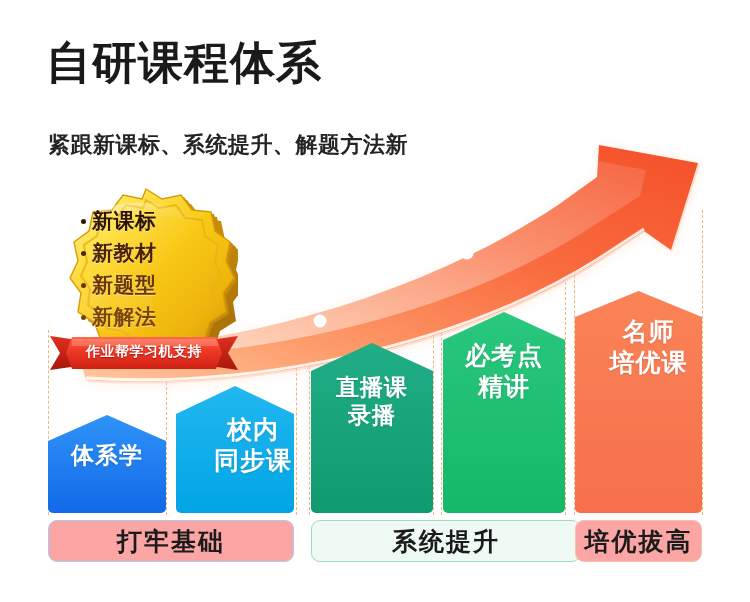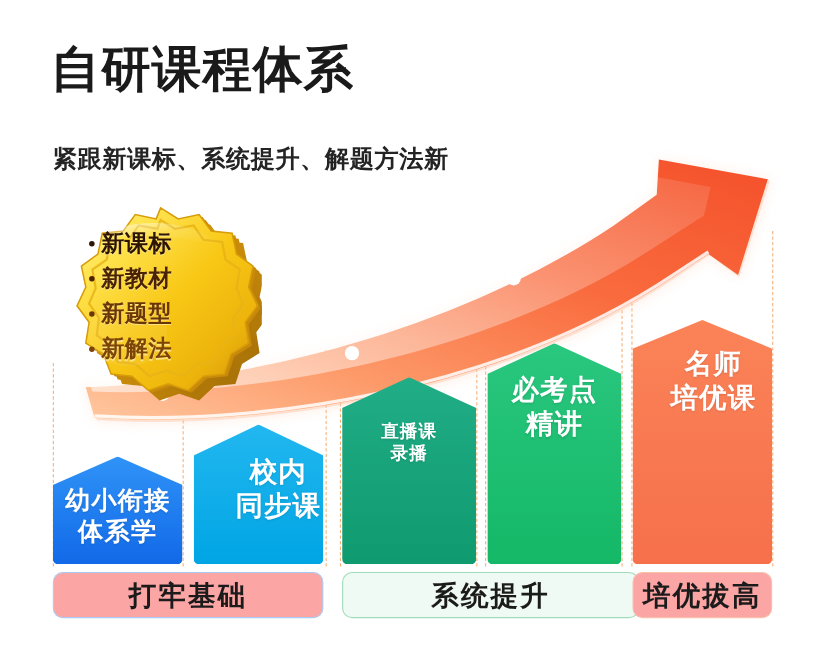--- a/index.html
+++ b/index.html
@@ -218,34 +218,33 @@
     <circle cx="467" cy="253" r="6.5" fill="#ffffff"></circle>
   </svg>
 
   <div class="title">自研课程体系</div>
   <div class="subtitle">紧跟新课标、系统提升、解题方法新</div>
 
   <div id="bars">
       <div class="bar" style="left: 48px; top: 415px; width: 118px; height: 98px;">
         <div class="bar-shape" style="background: linear-gradient(rgb(47, 147, 247) 0%, rgb(18, 105, 232) 100%); clip-path: polygon(0% 26.53%, 50% 0%, 100% 26.53%, 100% 100%, 0% 100%);"></div>
         <div class="bar-label" style="top: 26px; font-size: 23px;">
-          <div>幼小衔接</div>
           <div>体系学</div>
         </div>
       </div>
       <div class="bar" style="left: 176px; top: 386px; width: 118px; height: 127px;">
         <div class="bar-shape" style="background: linear-gradient(rgb(34, 183, 240) 0%, rgb(0, 165, 228) 100%); clip-path: polygon(0% 22.05%, 50% 0%, 100% 22.05%, 100% 100%, 0% 100%);"></div>
         <div class="bar-label" style="top: 28px; font-size: 25px; margin-left: 36px;">
           <div>校内</div>
           <div>同步课</div>
         </div>
       </div>
       <div class="bar" style="left: 311px; top: 343px; width: 122px; height: 170px;">
         <div class="bar-shape" style="background: linear-gradient(rgb(33, 173, 134) 0%, rgb(15, 154, 111) 100%); clip-path: polygon(0% 16.47%, 50% 0%, 100% 16.47%, 100% 100%, 0% 100%);"></div>
-        <div class="bar-label" style="top: 40px; font-size: 16px;">
+        <div class="bar-label" style="top: 30px; font-size: 23px;">
           <div>直播课</div>
           <div>录播</div>
         </div>
       </div>
       <div class="bar" style="left: 443px; top: 312px; width: 122px; height: 201px; padding-left: 19px;">
         <div class="bar-shape" style="background: linear-gradient(rgb(42, 199, 127) 0%, rgb(20, 184, 102) 100%); clip-path: polygon(0% 13.93%, 50% 0%, 100% 13.93%, 100% 100%, 0% 100%);"></div>
         <div class="bar-label" style="top: 28px; font-size: 25px;">
           <div>必考点</div>
           <div>精讲</div>
         </div>
@@ -326,20 +325,43 @@
           <span class="badge-dot" style="background: rgb(107, 54, 6);"></span>
           <span style="color: rgb(107, 54, 6); text-shadow: rgba(255, 240, 170, 0.7) 0px 1px 0px; text-align: center;">新题型</span>
         </div>
         <div class="badge-line">
           <span class="badge-dot" style="background: rgb(125, 68, 8);"></span>
           <span style="color: rgb(125, 68, 8); text-shadow: rgba(255, 240, 170, 0.7) 0px 1px 0px;">新解法</span>
         </div>
       </div>
   </div>
 
+  <div id="ribbon">
+    <svg width="192" height="46" viewBox="0 0 192 46" xmlns="http://www.w3.org/2000/svg">
+      <defs>
+        <linearGradient id="ribG" x1="0" y1="0" x2="0" y2="1">
+          <stop offset="0%" stop-color="#ff6a4a"></stop>
+          <stop offset="40%" stop-color="#ef3a28"></stop>
+          <stop offset="100%" stop-color="#cf2014"></stop>
+        </linearGradient>
+        <linearGradient id="ribDark" x1="0" y1="0" x2="0" y2="1">
+          <stop offset="0%" stop-color="#e0301f"></stop>
+          <stop offset="100%" stop-color="#a9160c"></stop>
+        </linearGradient>
+      </defs>
+
+      <path d="M2,6 L30,10 L30,36 L2,40 L12,23 Z" fill="url(#ribDark)"></path>
+
+      <path d="M190,6 L162,10 L162,36 L190,40 L180,23 Z" fill="url(#ribDark)"></path>
+
+      <path d="M24,7 L168,7 L174,23 L168,39 L24,39 L18,23 Z" fill="url(#ribG)"></path>
+      <path d="M24,9 L168,9 L171,16 L24,16 Z" fill="#ffffff" opacity="0.18"></path>
+    </svg>
+    <div class="ribbon-text">作业帮学习机支持</div>
+  </div>
 
   <div id="footers">
       <div class="footer-pill" style="left: 48px; width: 246px; top: 520px; height: 42px; background: #fca5a5; border: 1.5px solid rgb(168, 205, 245); color: rgb(27, 27, 27);">
         <span>打牢基础</span>
       </div>
       <div class="footer-pill" style="left: 311px; width: 270px; top: 520px; height: 42px; background: rgb(238, 250, 243); border: 1.5px solid rgb(159, 220, 188); color: rgb(27, 27, 27);">
         <span>系统提升</span>
       </div>
       <div class="footer-pill" style="left: 575px; width: 127px; top: 520px; height: 42px; background: #fca5a5; border: 1.5px solid rgb(247, 192, 171); color: rgb(27, 27, 27);">
         <span>培优拔高</span>

